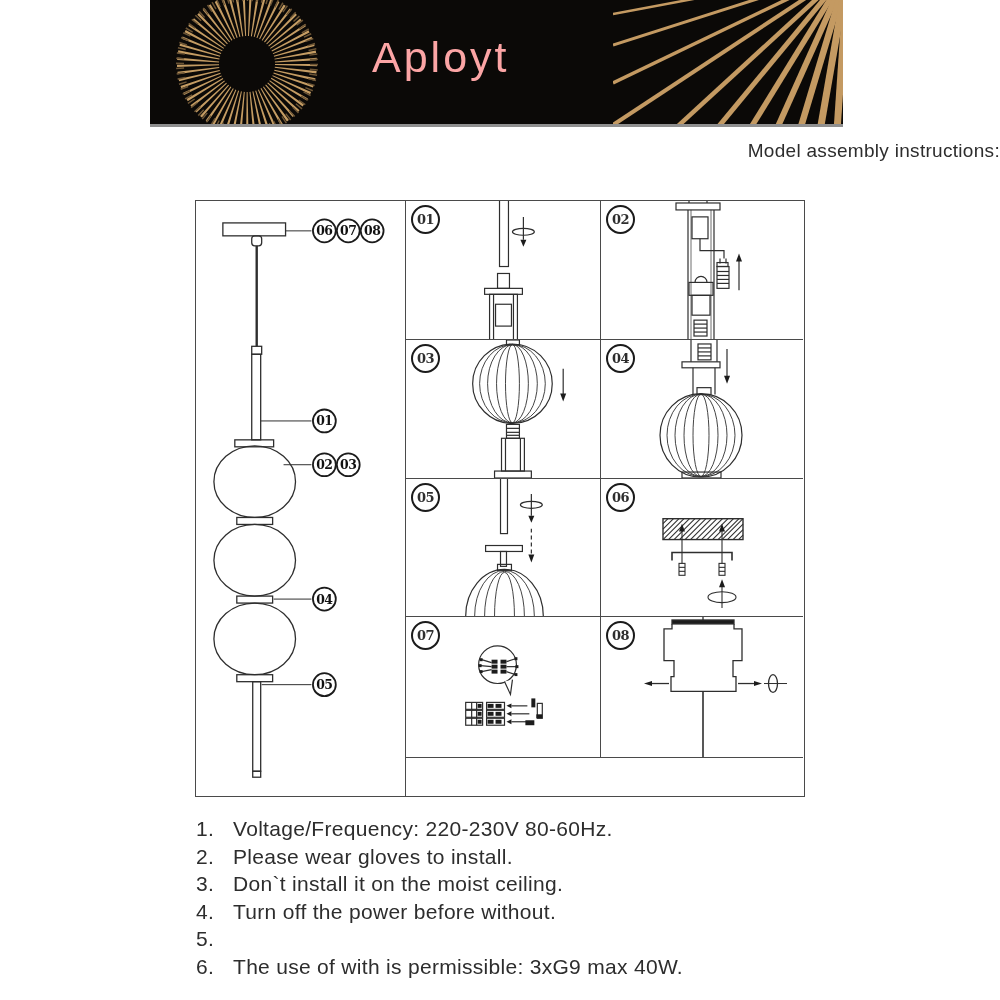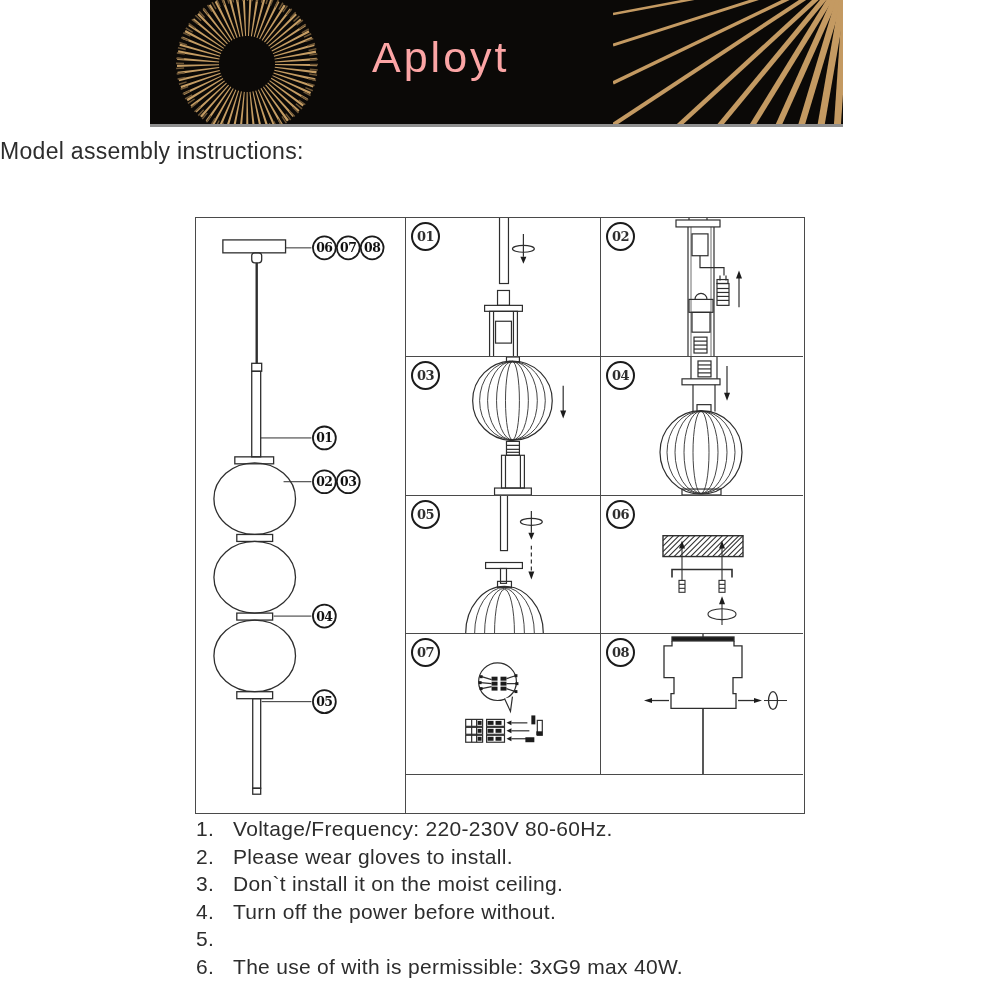--- a/index.html
+++ b/index.html
@@ -9,25 +9,25 @@
 
   
   .banner{position:absolute;left:150px;top:0;width:693px;height:124px;
           background:#0b0907;border-bottom:3px solid #8f8f8f;overflow:hidden;}
   .starburst{position:absolute;left:17px;top:-16px;width:160px;height:160px;}
   .brand{position:absolute;left:178px;top:33px;font-size:43px;font-weight:400;
          letter-spacing:3px;color:#fca5a5;margin-left:44px;}
   .rays{position:absolute;right:0;top:0;width:230px;height:124px;}
 
   
-  .title-block{position:absolute;left:0;top:137px;width:1000px;text-align:left;
-               font-size:23px;line-height:28px;color:#2d2d2d;letter-spacing:0.3px;}
+  .title-block{position:absolute;left:0;top:137px;width:1000px;text-align:right;
+               font-size:19px;line-height:28px;color:#2d2d2d;letter-spacing:0.3px;}
 
   
-  .diagram{position:absolute;left:195px;top:217px;width:610px;height:597px;
+  .diagram{position:absolute;left:195px;top:200px;width:610px;height:597px;
            border:1.5px solid #4a4a4a;box-sizing:border-box;background:#fff;}
   .overview{position:absolute;left:0;top:0;bottom:0;width:210px;
             border-right:1.5px solid #4a4a4a;box-sizing:border-box;}
   .grid{position:absolute;left:210px;top:0;width:397px;height:557px;
         display:grid;grid-template-columns:195px 202px;
         grid-template-rows:139px 139px 138px 141px;}
   .cell{position:relative;box-sizing:border-box;border-bottom:1.5px solid #4a4a4a;}
   .cell.c1{border-right:1.5px solid #4a4a4a;}
   .cell svg{position:absolute;inset:0;width:100%;height:100%;}
   .badge{position:absolute;top:4px;left:5px;width:25px;height:25px;background:#fff;

